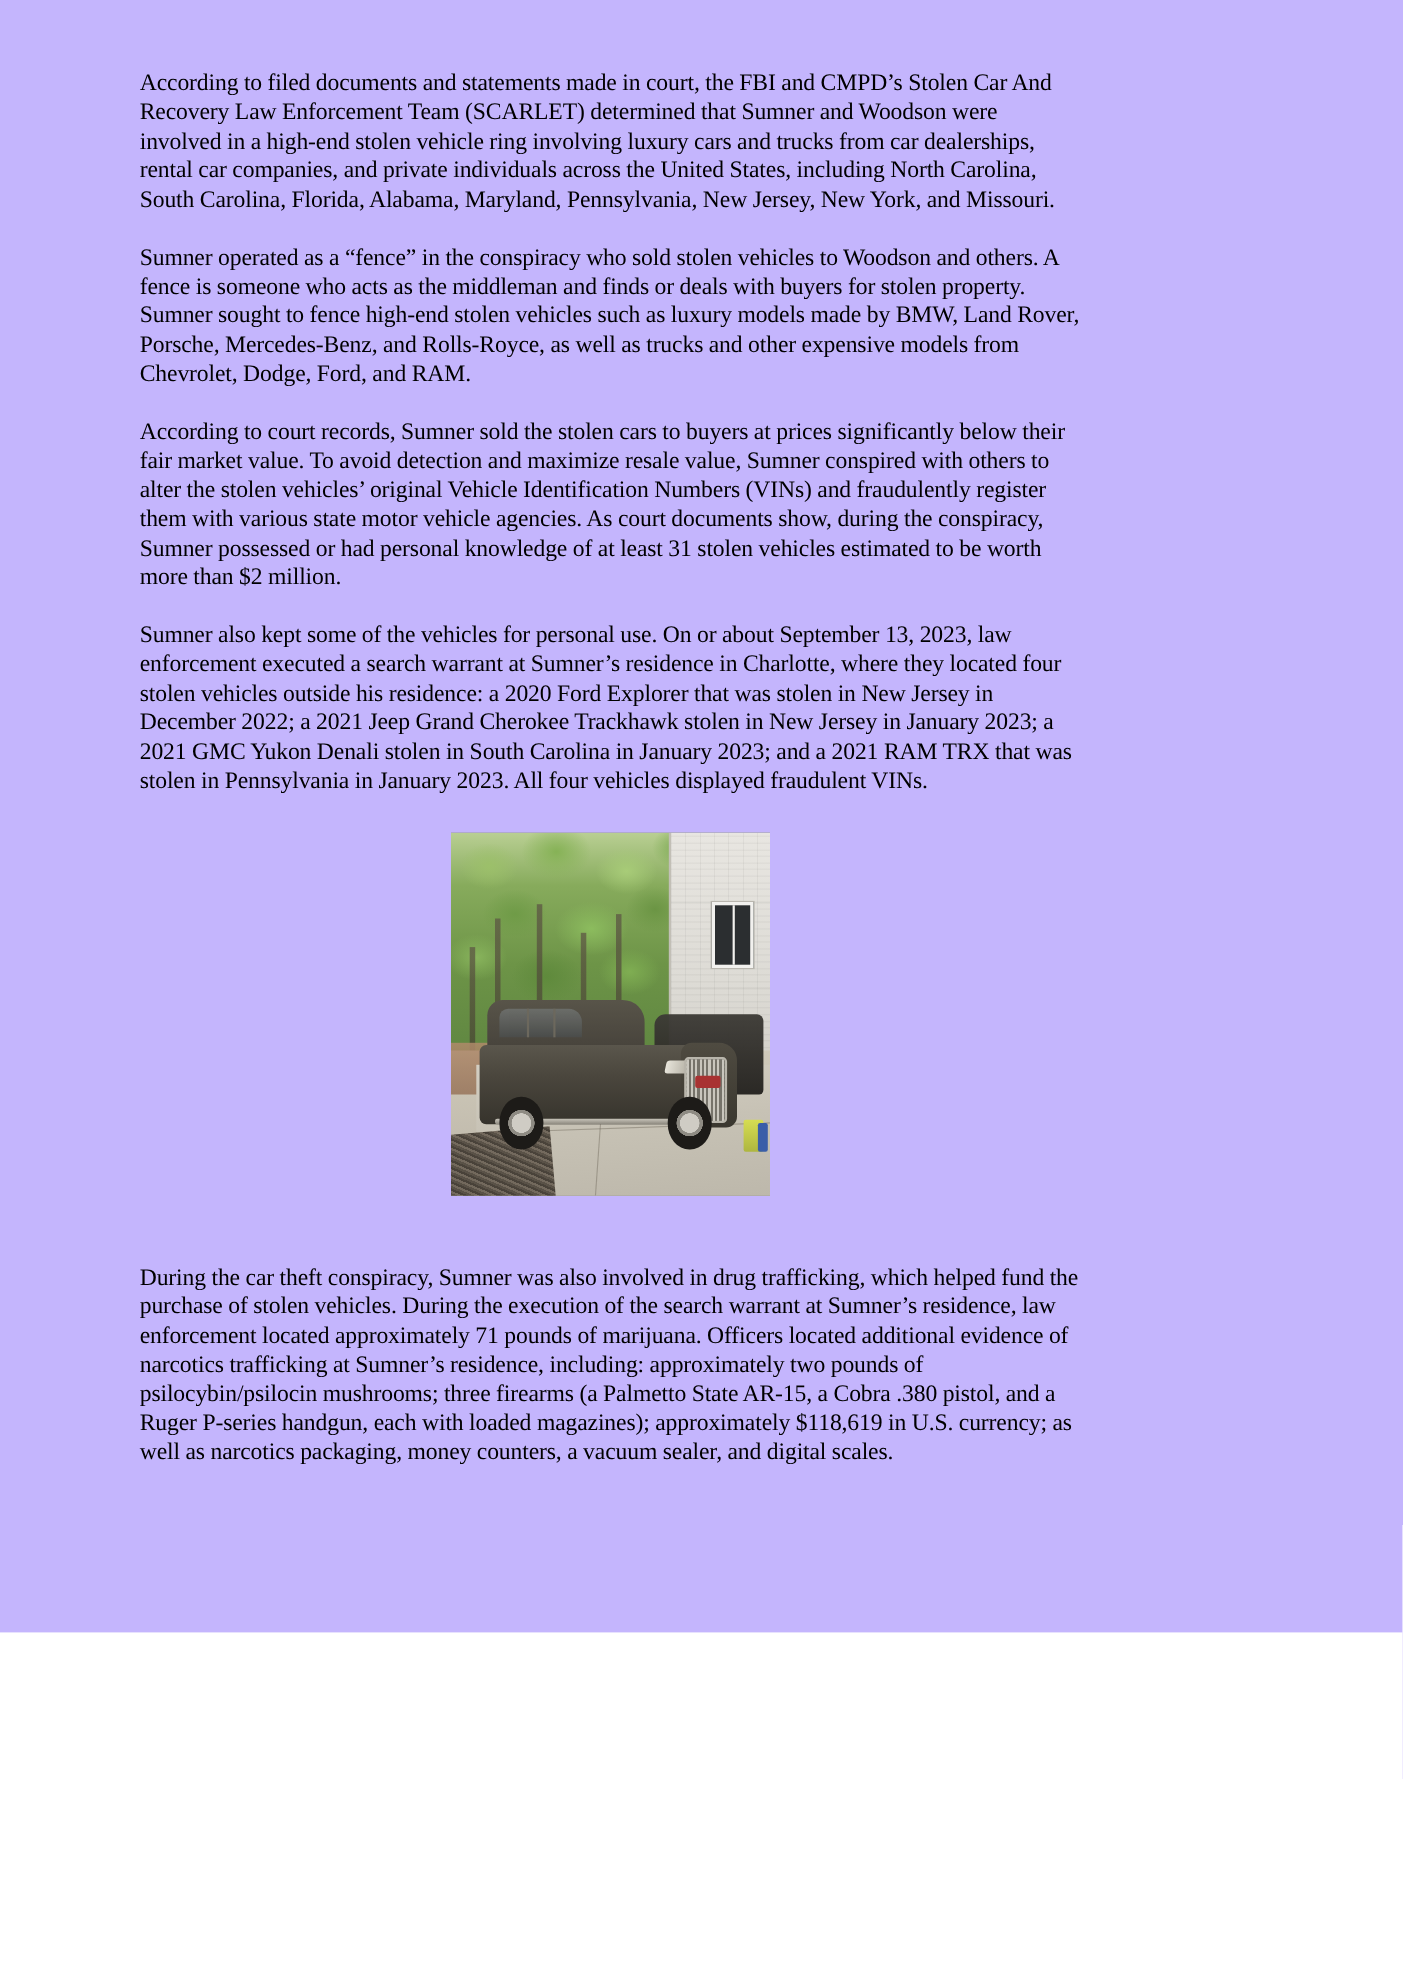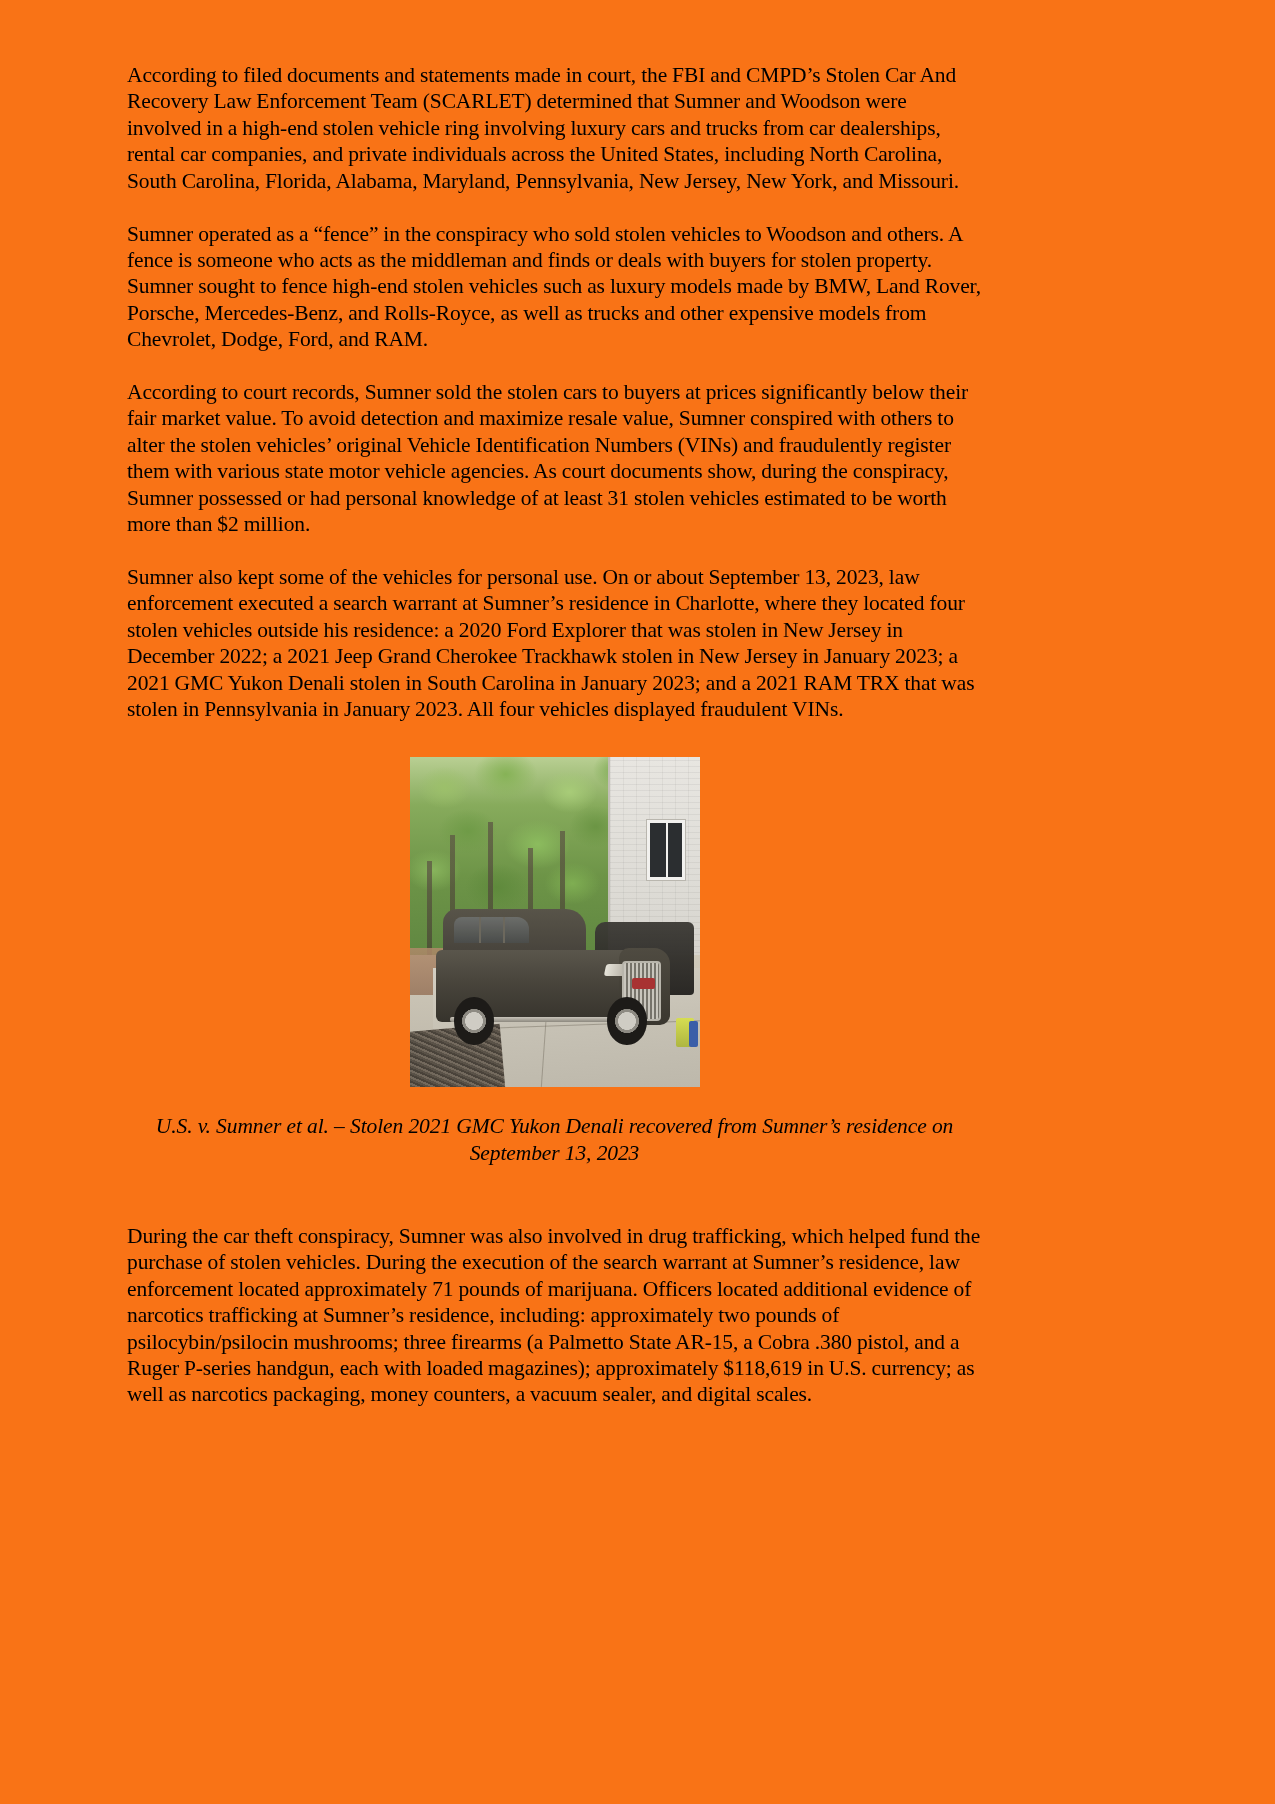--- a/index.html
+++ b/index.html
@@ -11,22 +11,22 @@
   body {
     width: 1275px;
     height: 1804px;
     font-family: "Liberation Serif", "DejaVu Serif", serif;
     color: #000000;
     -webkit-font-smoothing: antialiased;
   }
   .page {
     position: relative;
     width: 1275px;
-    height: 1804px;
-    background: #f97316;
+    height: 1484px;
+    background: #c4b5fd;
     box-sizing: border-box;
     padding: 62px 127px 0 127px;
   }
   .doc-body {
     width: 855px;
   }
   p.para {
     margin: 0 0 26.5px 0;
     font-size: 21.5px;
     line-height: 26.4px;
@@ -339,21 +339,20 @@
             <div class="rocker"></div>
             <div class="wheel rear"></div>
             <div class="wheel front"></div>
           </div>
 
           <div class="bucket"></div>
           <div class="bucket2"></div>
         </div>
       </div>
 
-      <div class="caption">U.S. v. Sumner et al. – Stolen 2021 GMC Yukon Denali recovered from Sumner’s residence on September 13, 2023</div>
     </div>
 
     <div class="after-figure-gap"></div>
 
     <p class="para">During the car theft conspiracy, Sumner was also involved in drug trafficking, which helped fund the purchase of stolen vehicles. During the execution of the search warrant at Sumner’s residence, law enforcement located approximately 71 pounds of marijuana. Officers located additional evidence of narcotics trafficking at Sumner’s residence, including: approximately two pounds of psilocybin/psilocin mushrooms; three firearms (a Palmetto State AR-15, a Cobra .380 pistol, and a Ruger P-series handgun, each with loaded magazines); approximately $118,619 in U.S. currency; as well as narcotics packaging, money counters, a vacuum sealer, and digital scales.</p>
 
   </div>
 </div>
 
 </body></html>

